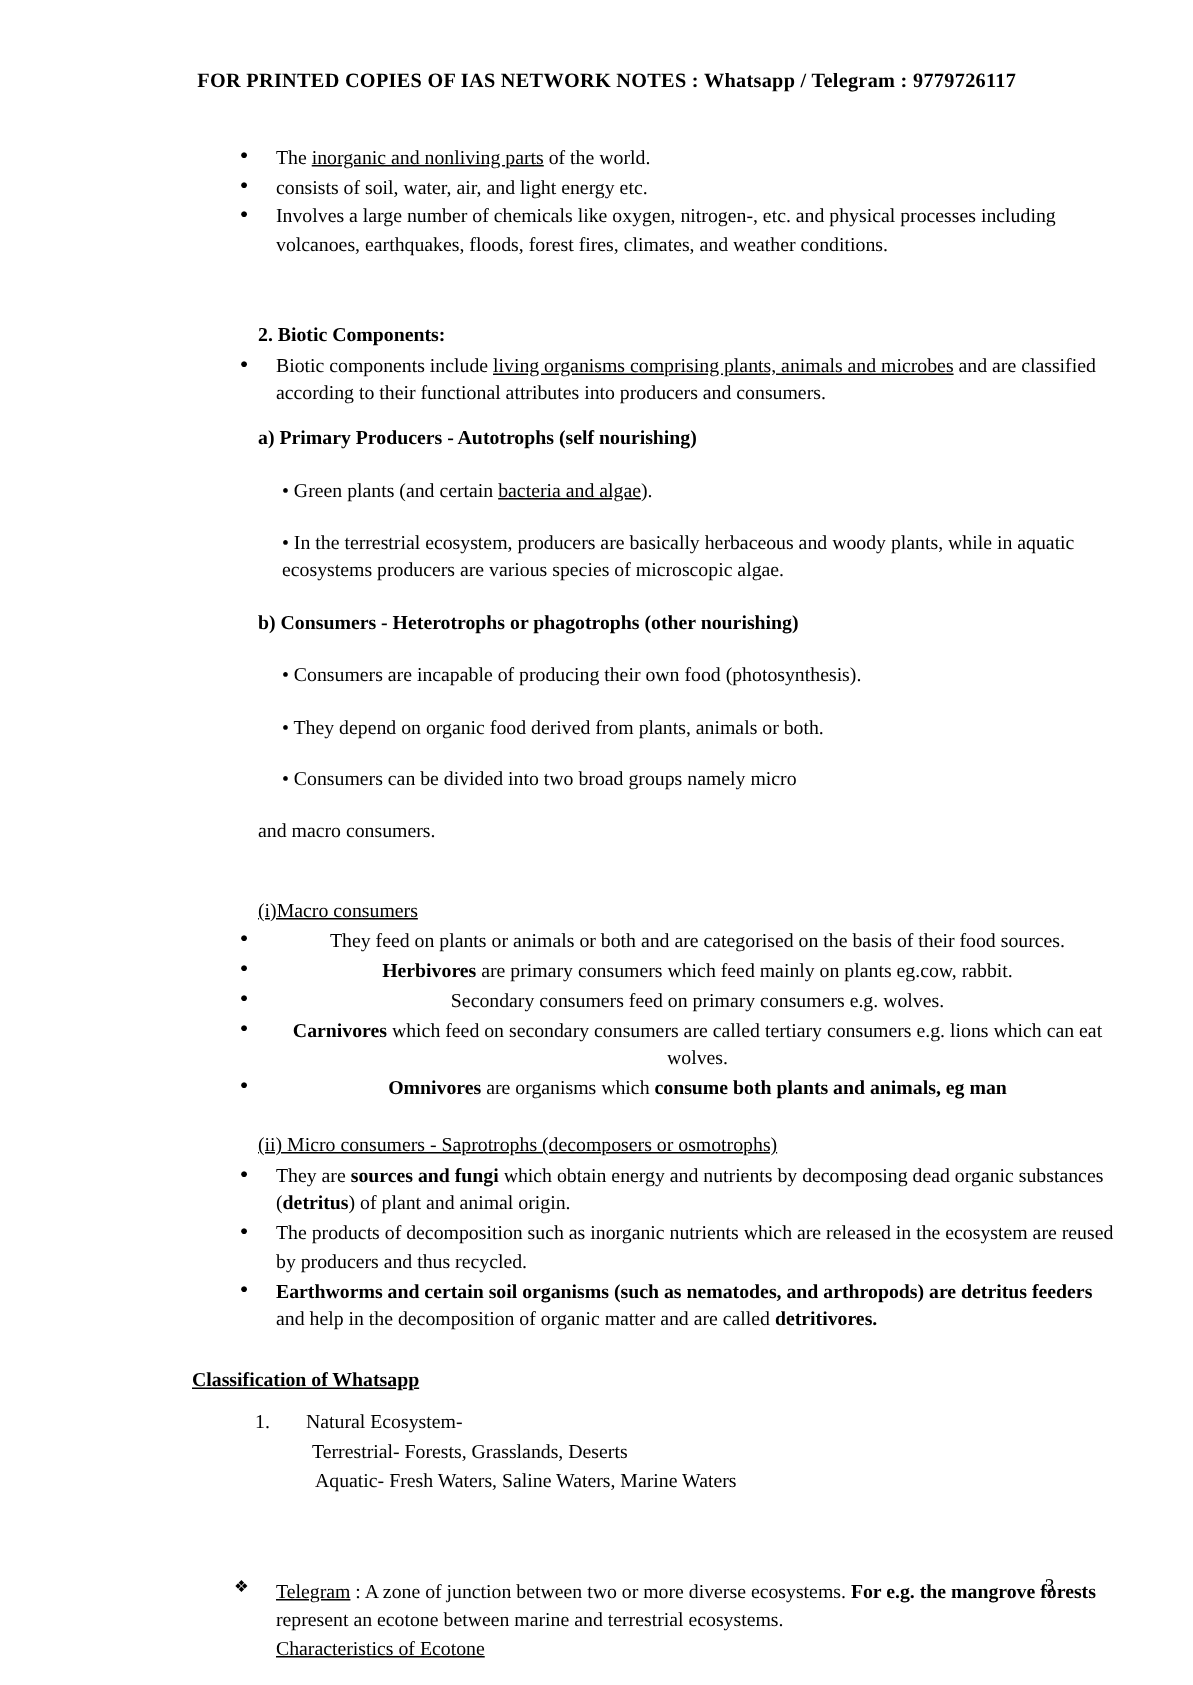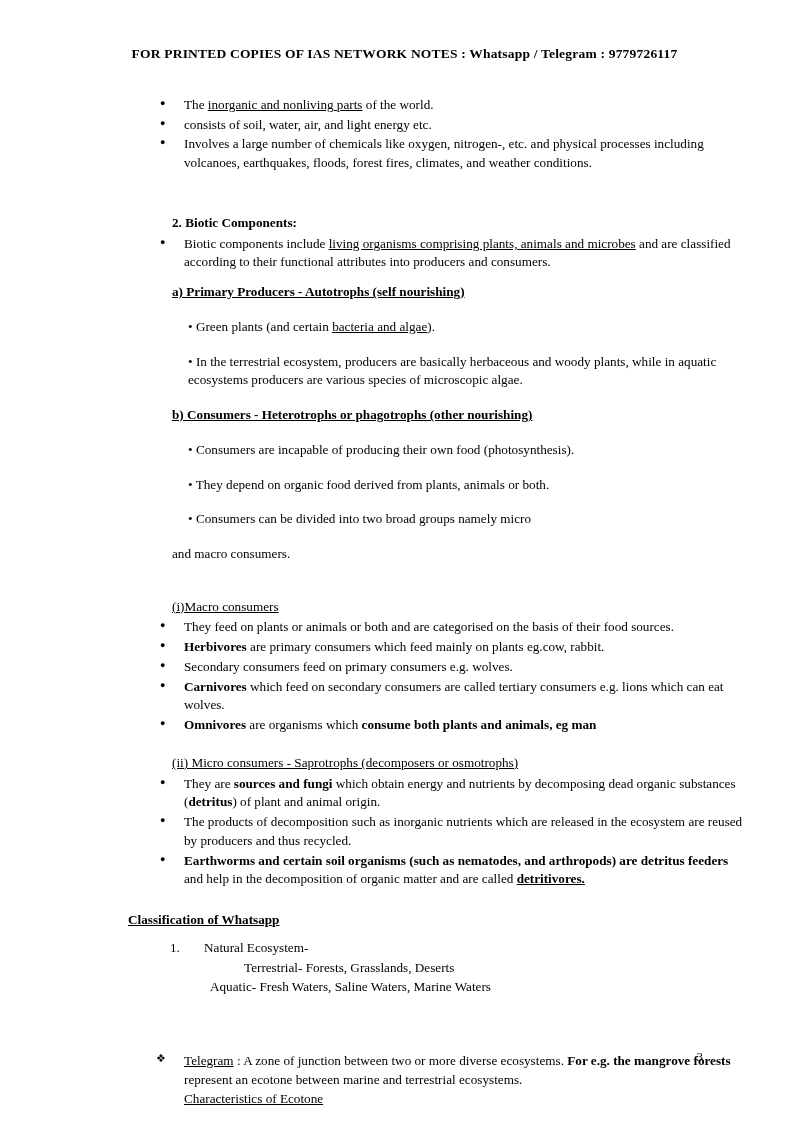--- a/index.html
+++ b/index.html
@@ -58,21 +58,21 @@
     margin-left: 26px;
   }
   .section-head {
     font-weight: bold;
     margin-top: 22px;
     margin-bottom: 2px;
     margin-left: 26px;
   }
   .u { text-decoration: underline; }
   .b { font-weight: bold; }
-  .ub { text-decoration: underline; font-weight: bold; }
+  .ub { font-weight: bold; }
   .para {
     margin: 16px;
   }
   .gap-sm { height: 10px; }
   .gap-md { height: 18px; }
   .classification {
     margin-top: 22px;
     margin-left: -18px;
     font-weight: bold;
     text-decoration: underline;
@@ -162,21 +162,21 @@
     </div>
 
     <div class="para" style="margin-left:26px;">and macro consumers.</div>
 
     <div class="gap-md"></div>
 
     <div class="indent-block">
       <div class="u">(i)Macro consumers</div>
     </div>
 
-    <ul class="bullets" style="margin-top:2px;">
+    <ul class="bullets" style="margin-top:2px;text-align:center;">
       <li>
         <span>They feed on plants or animals or both and are categorised on the basis of their food sources.</span>
       </li>
       <li>
         <span> </span><span class="b">Herbivores</span><span> are primary consumers which feed mainly on plants eg.cow, rabbit.</span>
       </li>
       <li>
         <span> Secondary consumers feed on primary consumers e.g. wolves.</span>
       </li>
       <li>
@@ -204,21 +204,21 @@
         <span> </span><span class="b">Earthworms and certain soil organisms (such as nematodes, and arthropods) are detritus feeders</span><span> and help in the decomposition of organic matter and are called </span><span class="ub">detritivores.</span>
       </li>
     </ul>
 
     <div class="classification">Classification of Whatsapp</div>
 
     <div class="numlist">
       <div class="num-item">
         <span class="numlabel">1.</span>
         <span class="nowrap-ind">Natural Ecosystem-</span>
-        <span class="nowrap-ind" style="padding-left:4px;margin-left:36px;">Terrestrial- Forests, Grasslands, Deserts</span>
+        <span class="nowrap-ind" style="padding-left:4px;">Terrestrial- Forests, Grasslands, Deserts</span>
         <span class="nowrap-ind" style="padding-left:6px;">Aquatic- Fresh Waters, Saline Waters, Marine Waters</span>
       </div>
     </div>
 
     <div class="ecotone">
       <span class="u">Telegram</span><span> : A zone of junction between two or more diverse  ecosystems. </span><span class="b">For e.g. the mangrove forests</span><span> represent an ecotone between marine and terrestrial ecosystems.</span>
       <div class="u">Characteristics of Ecotone</div>
     </div>
 
   </div>

